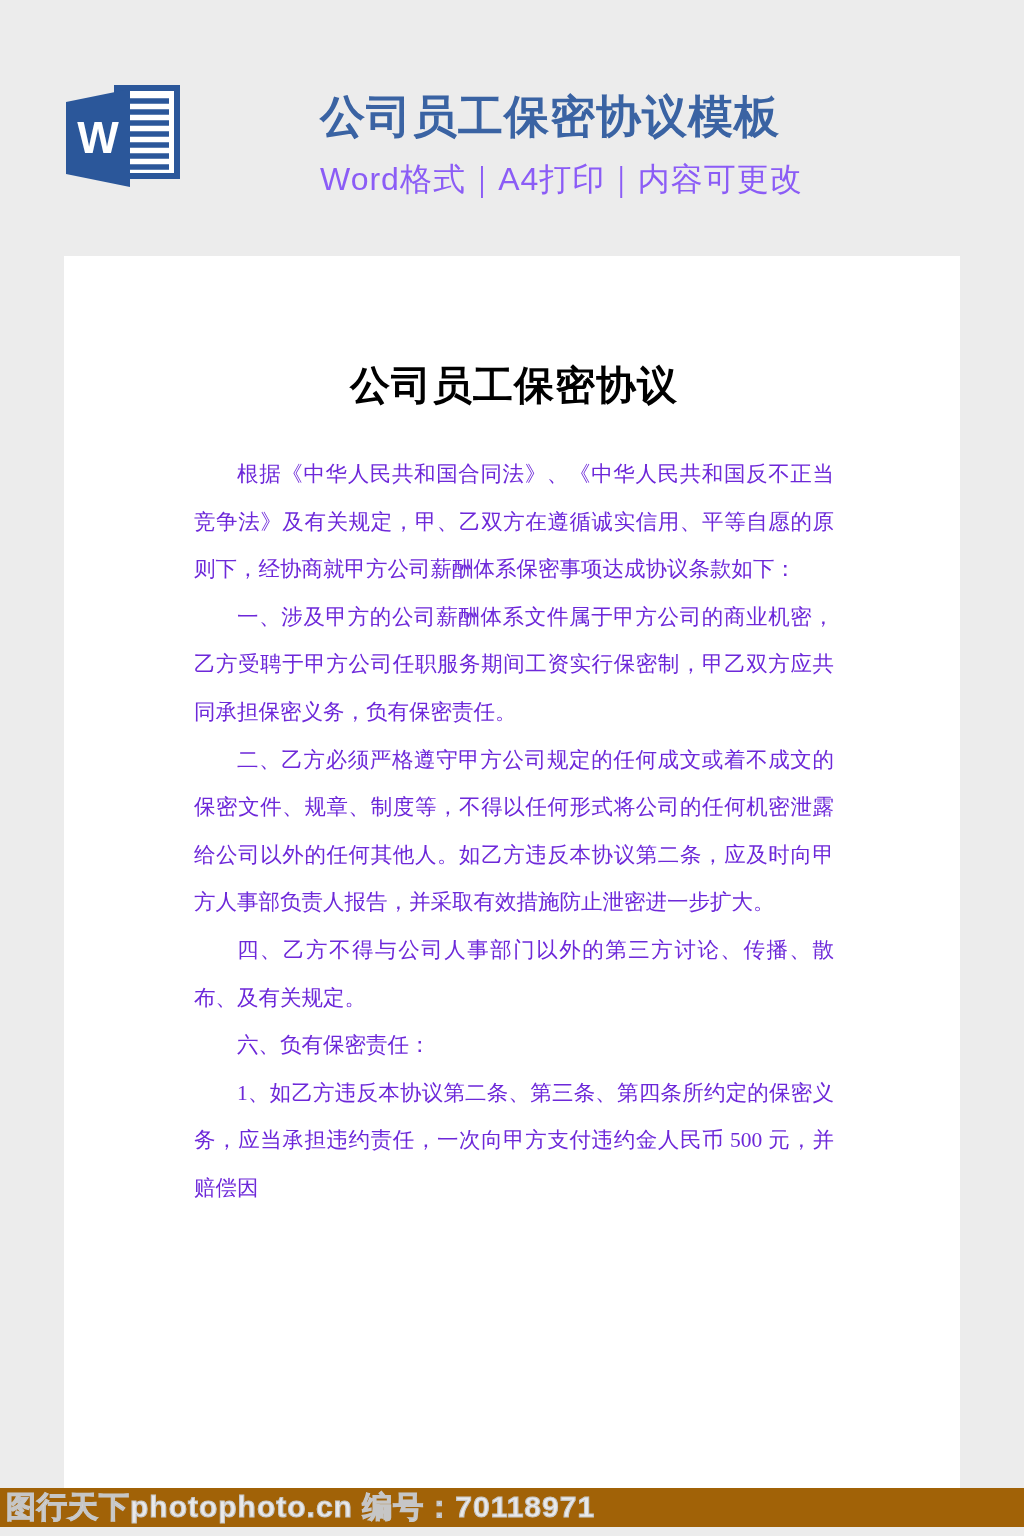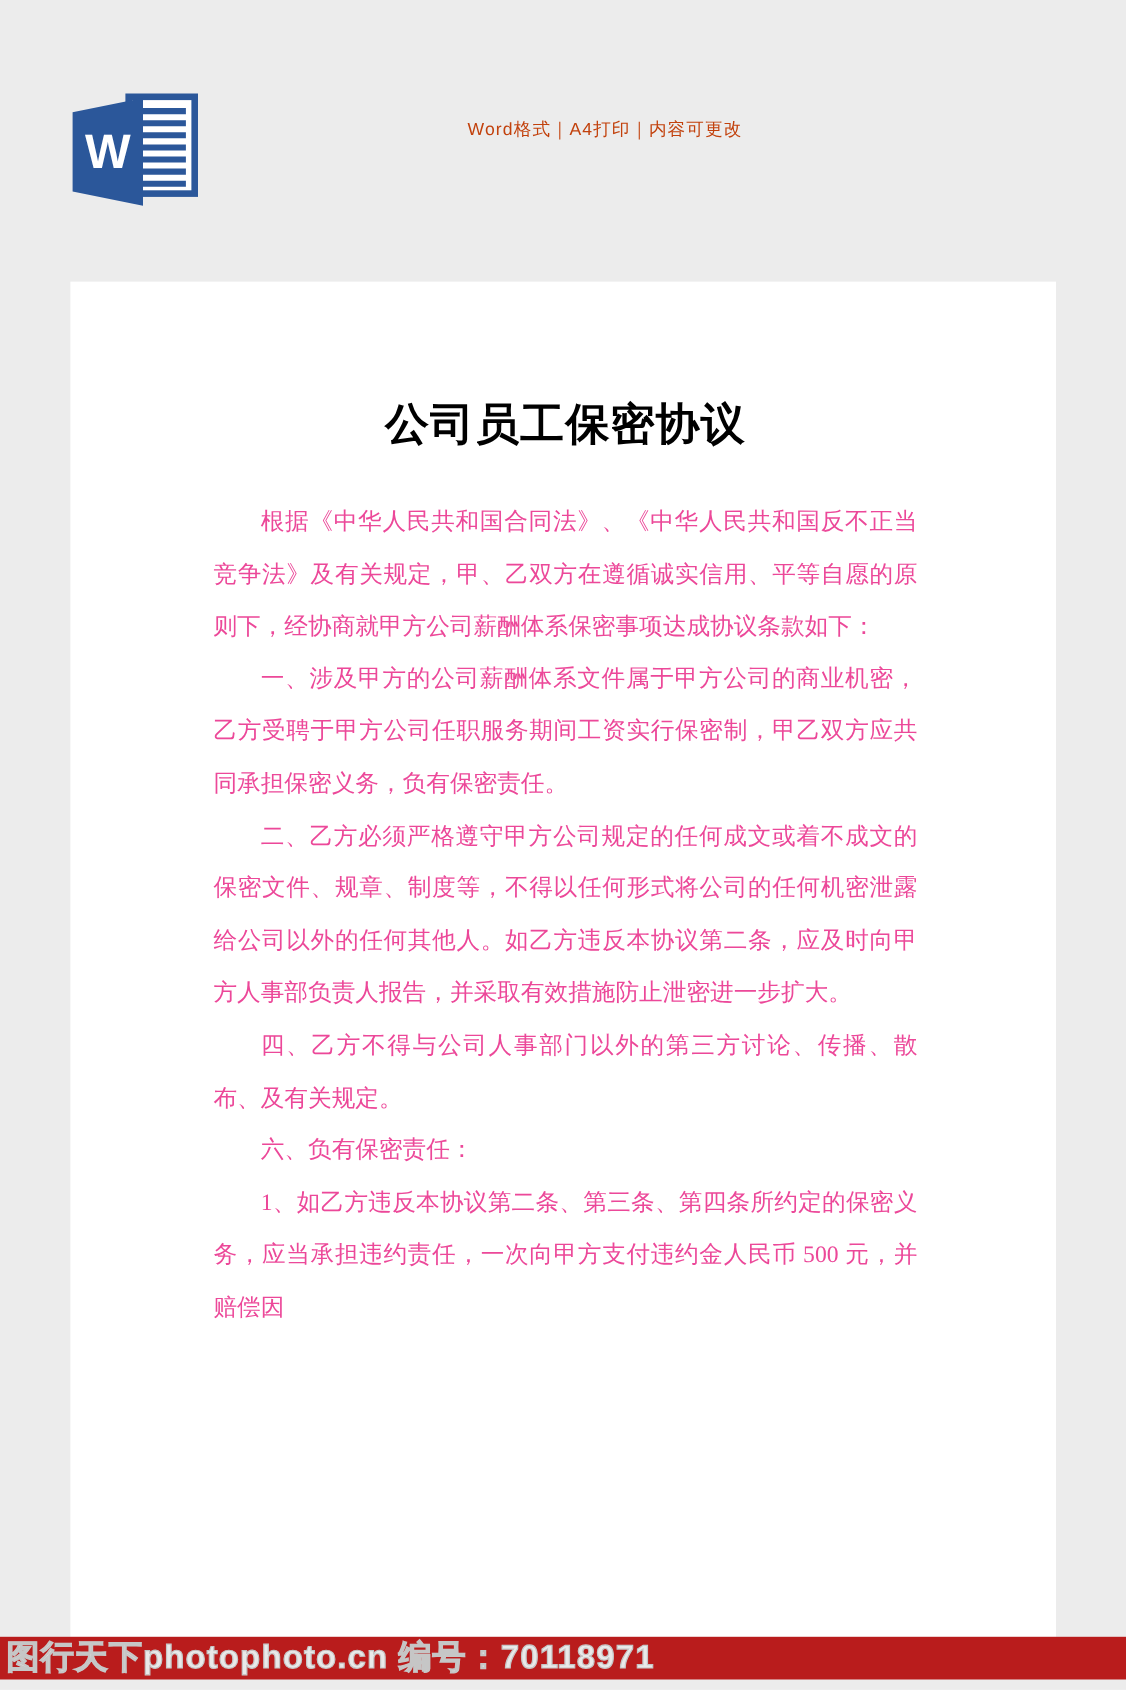--- a/index.html
+++ b/index.html
@@ -13,21 +13,21 @@
 
   
   .header { position: absolute; top: 0; left: 0; width: 1024px; height: 256px; }
   .word-icon { position: absolute; left: 60px; top: 84px; width: 124px; height: 108px; }
   .header-text { position: absolute; left: 320px; top: 92px; width: 460px; text-align: center; }
   .header-title {
     font-size: 45px; font-weight: bold; color: #3a63a3;
     letter-spacing: 1px; line-height: 1.1; white-space: nowrap;
   }
   .header-subtitle {
-    margin-top: 16px; font-size: 16px; color: #c2410c;
+    margin-top: 16px; font-size: 32px; color: #8b5cf6;
     letter-spacing: 1px; white-space: nowrap;
   }
 
   
   .page {
     position: absolute; left: 64px; top: 256px;
     width: 896px; height: 1232px;
     background: #ffffff;
     box-sizing: border-box;
     padding: 102px 126px 0 130px;
@@ -35,31 +35,31 @@
   .doc-title {
     margin: 0 0 38px 0;
     text-align: center;
     font-family: "Liberation Serif", "DejaVu Serif", serif;
     font-size: 40px; font-weight: bold; color: #000;
     letter-spacing: 1px;
   }
   .doc-body p {
     margin: 0;
     font-family: "Liberation Serif", "DejaVu Serif", serif;
-    font-size: 21.5px; color: #ec4899;
+    font-size: 21.5px; color: #6d28d9;
     line-height: 47.6px;
     text-align: justify;
     text-indent: 2em;
   }
 
   
   .footer-bar {
     position: absolute; left: 0; top: 1488px;
     width: 1024px; height: 39px;
-    background: #b91c1c;
+    background: #a16207;
   }
   .watermark {
     position: absolute; left: 6px; top: -2px;
     font-size: 30px; font-weight: bold;
     letter-spacing: 1px; white-space: nowrap;
     color: #e9e9e9;
     -webkit-text-stroke: 1.1px #c6c6c6;
     line-height: 42px;
   }
   .bottom-strip {
@@ -83,20 +83,21 @@
       <line x1="66" y1="61" x2="109" y2="61"></line>
       <line x1="66" y1="72" x2="109" y2="72"></line>
       <line x1="66" y1="83" x2="109" y2="83"></line>
     </g>
 
     <polygon points="6,18 70,5 70,103 6,90" fill="#2b579a"></polygon>
     <text x="38" y="69" text-anchor="middle" font-family="Liberation Sans, DejaVu Sans, sans-serif" font-size="44" font-weight="bold" fill="#ffffff">W</text>
   </svg>
 
   <div class="header-text">
+    <div class="header-title">公司员工保密协议模板</div>
     <div class="header-subtitle">Word格式｜A4打印｜内容可更改</div>
   </div>
 </div>
 
 <div class="page">
   <h1 class="doc-title">公司员工保密协议</h1>
   <div class="doc-body">
     <p>根据《中华人民共和国合同法》、《中华人民共和国反不正当竞争法》及有关规定，甲、乙双方在遵循诚实信用、平等自愿的原则下，经协商就甲方公司薪酬体系保密事项达成协议条款如下：</p>
     <p>一、涉及甲方的公司薪酬体系文件属于甲方公司的商业机密，乙方受聘于甲方公司任职服务期间工资实行保密制，甲乙双方应共同承担保密义务，负有保密责任。</p>
     <p>二、乙方必须严格遵守甲方公司规定的任何成文或着不成文的保密文件、规章、制度等，不得以任何形式将公司的任何机密泄露给公司以外的任何其他人。如乙方违反本协议第二条，应及时向甲方人事部负责人报告，并采取有效措施防止泄密进一步扩大。</p>

